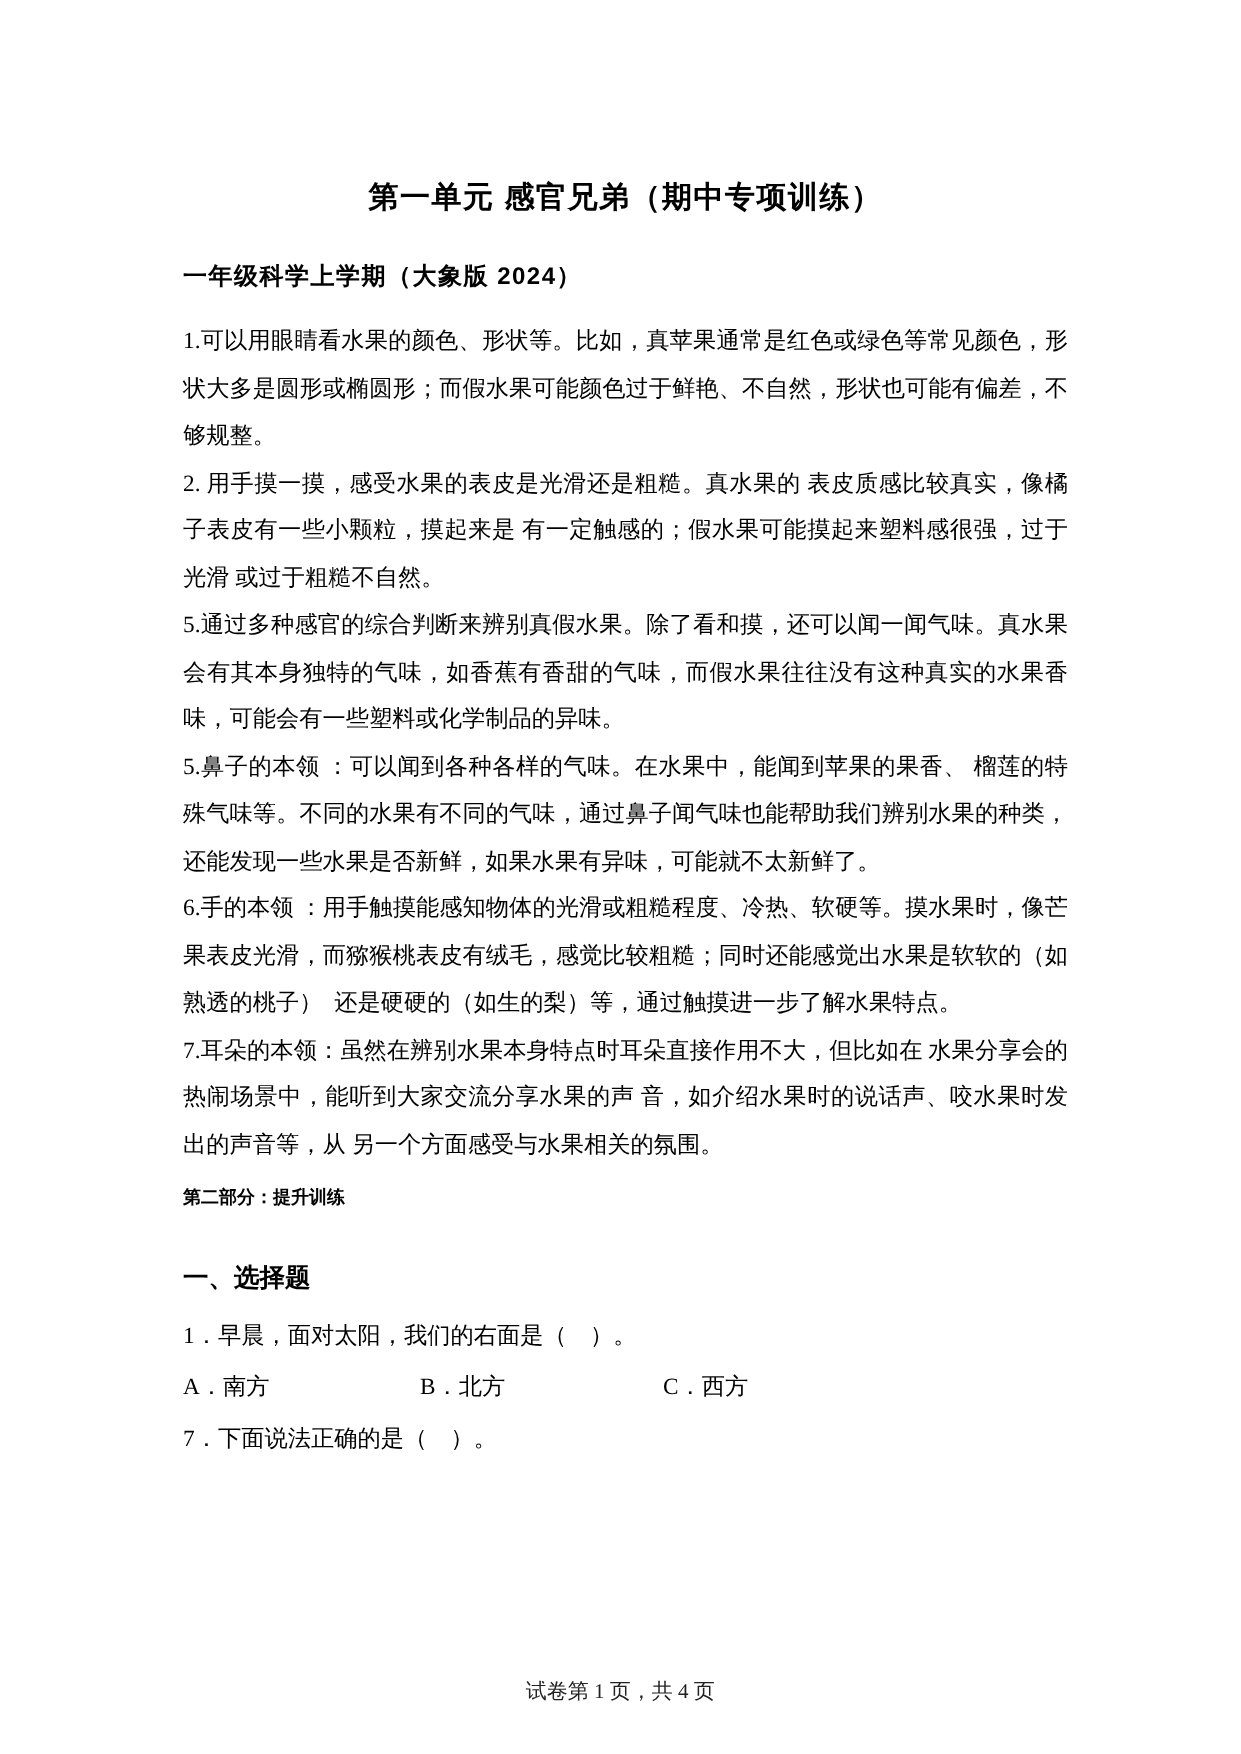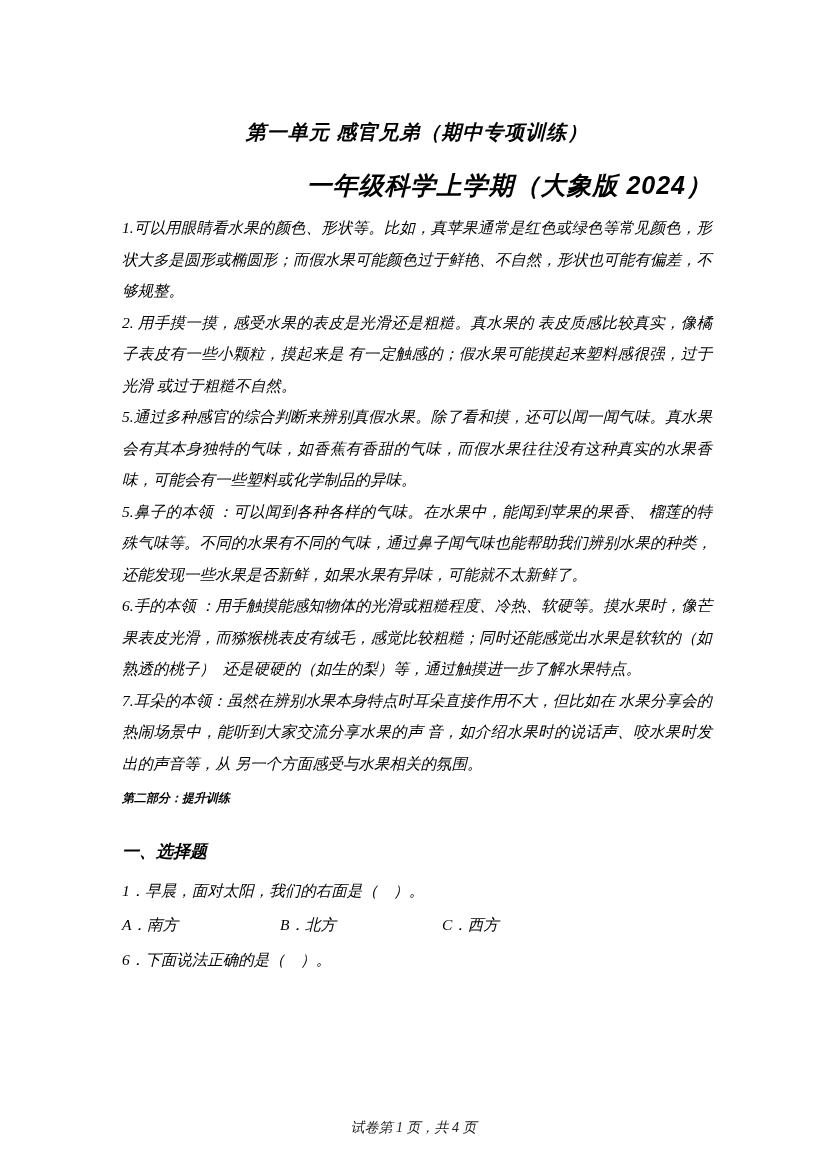--- a/index.html
+++ b/index.html
@@ -8,43 +8,42 @@
     background: #ffffff;
   }
   .page {
     position: relative;
     width: 827px;
     height: 1169px;
     background: #ffffff;
     color: #000000;
     font-family: "Liberation Serif", "DejaVu Serif", serif;
     overflow: hidden;
-    font-style: italic;
   }
   .content {
     position: absolute;
     left: 122px;
     top: 118px;
     width: 590px;
   }
   .doc-title {
     font-family: "Liberation Sans", "DejaVu Sans", sans-serif;
     font-weight: bold;
     font-size: 20px;
     line-height: 28px;
     text-align: center;
     margin: 0 0 25px 0;
     letter-spacing: 1px;
   }
   .doc-subtitle {
     font-family: "Liberation Sans", "DejaVu Sans", sans-serif;
     font-weight: bold;
-    font-size: 25px;
+    font-size: 16px;
     line-height: 28px;
-    text-align: right;
+    text-align: left;
     margin: 0 0 13px 0;
     letter-spacing: 1px;
   }
   .part-heading {
     font-family: "Liberation Sans", "DejaVu Sans", sans-serif;
     font-weight: bold;
     font-size: 17px;
     line-height: 26px;
     margin: 0 0 5px 0;
   }
@@ -114,18 +113,18 @@
     <h3 class="part2-heading">第二部分：提升训练</h3>
     <h4 class="sub-heading">一、选择题</h4>
 
     <p class="question-text">1．早晨，面对太阳，我们的右面是（　）。</p>
     <div class="options-row">
       <span>A．南方</span>
       <span>B．北方</span>
       <span>C．西方</span>
     </div>
 
-    <p class="question-text">6．下面说法正确的是（　）。</p>
+    <p class="question-text">7．下面说法正确的是（　）。</p>
 
   </div>
 
   <div class="page-footer">试卷第 1 页，共 4 页</div>
 </div>
 
 </body></html>

